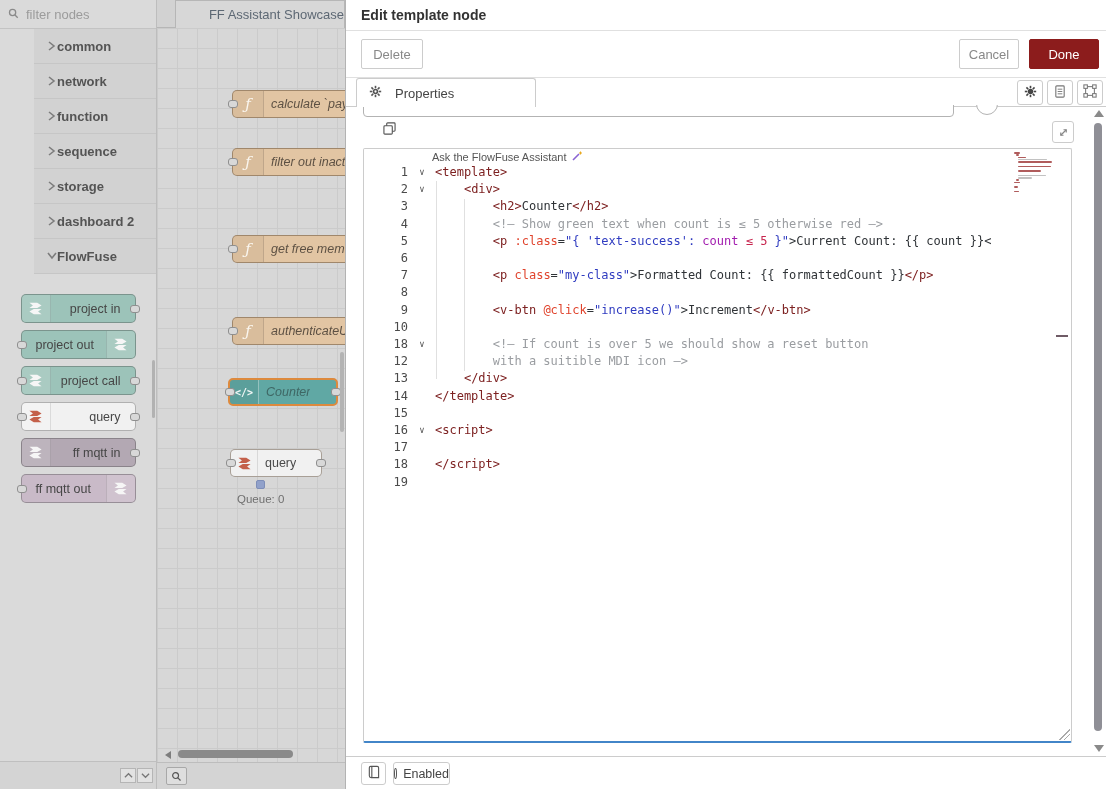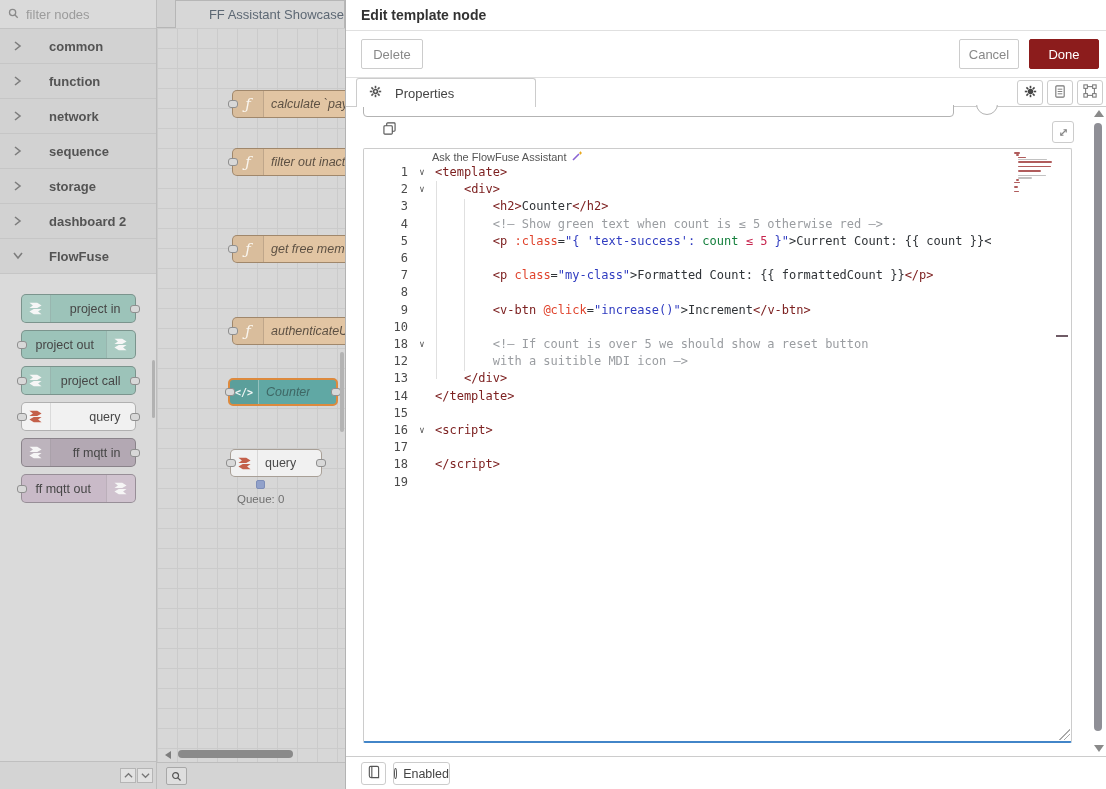--- a/index.html
+++ b/index.html
@@ -2,21 +2,21 @@
 <html><head>
 <meta charset="utf-8">
 <style>
   html,body{margin:0;padding:0;background:#e9e9e9;font-family:"Liberation Sans",sans-serif;}
   #stage{position:relative;width:1106px;height:789px;overflow:hidden;background:#fff;}
   
   #palette{position:absolute;left:0;top:0;width:157px;height:789px;background:#dadada;border-right:1px solid #bdbdbd;box-sizing:border-box;}
   #palette-search{height:29px;background:#dadada;border-bottom:1px solid #c3c3c3;display:flex;align-items:center;padding:0 8px;box-sizing:border-box;gap:5px;}
   #palette-search input{border:none;background:transparent;outline:none;font-size:13px;color:#666;width:110px;font-family:"Liberation Sans",sans-serif;}
   #palette-search input::placeholder{color:#9b9b9b;}
-  .cat{height:35px;background:#d2d2d2;border-bottom:1px solid #c6c6c6;display:flex;align-items:center;gap:26px;padding-left:13px;box-sizing:border-box;cursor:pointer;}
+  .cat{height:35px;background:#d2d2d2;border-bottom:1px solid #c6c6c6;display:flex;align-items:center;gap:0;padding-left:13px;box-sizing:border-box;cursor:pointer;margin-left:34px;}
   .cat-label{font-size:13px;font-weight:bold;color:#545454;}
   .chev{display:inline-flex;width:10px;height:10px;}
   .chev svg{width:10px;height:10px;}
   .chev.down svg{transform:rotate(90deg);}
   #pal-nodes{position:relative;padding-top:20px;}
   .pnode{position:relative;margin:0 auto 7px auto;width:115px;height:29px;border:1px solid rgba(70,70,70,.38);border-radius:5px;box-sizing:border-box;cursor:grab;}
   .pnode .icon-block{position:absolute;top:0;bottom:0;width:28px;display:flex;align-items:center;justify-content:center;}
   .pnode .icon-block.l{left:0;border-right:1px solid rgba(0,0,0,.10);background:rgba(255,255,255,.14);border-radius:4px 0 0 4px;}
   .pnode .icon-block.r{right:0;border-left:1px solid rgba(0,0,0,.10);background:rgba(255,255,255,.14);border-radius:0 4px 4px 0;}
   .pnode .plabel{position:absolute;top:0;bottom:0;display:flex;align-items:center;font-size:12.5px;color:#464646;}
@@ -58,21 +58,21 @@
   #scrolled-circle{position:absolute;left:630px;top:-12px;width:22px;height:22px;border:1px solid #b3b3b3;border-radius:50%;background:#fff;box-sizing:border-box;}
   #template-row{position:absolute;left:17px;top:17px;display:flex;align-items:center;gap:20px;font-size:13px;color:#444;flex-direction:column;}
   #editor-expand{position:absolute;left:706px;top:16px;width:22px;height:22px;border:1px solid #ccc;border-radius:3px;display:flex;align-items:center;justify-content:center;box-sizing:border-box;cursor:pointer;}
   #editor{position:absolute;left:17px;top:43px;width:709px;height:595px;background:#fff;border:1px solid #ccc;border-bottom:2px solid #4285c8;border-radius:2px;box-sizing:border-box;overflow:hidden;}
   #assistant-hint{position:absolute;left:68px;top:1px;display:flex;align-items:center;gap:4px;font-size:11px;color:#555;cursor:pointer;}
   .cline{position:absolute;left:0;right:0;height:17.2px;font-family:"DejaVu Sans Mono",monospace;font-size:12px;line-height:17.2px;}
   .cline .gut{position:absolute;left:0;width:44px;text-align:right;color:#4a4a4a;}
   .cline .fold{position:absolute;left:50px;width:16px;color:#555;text-align:center;}
   .cline .code{position:absolute;left:71px;white-space:pre;}
   .tk-tag{color:#7d2121;} .tk-attr{color:#e0432c;} .tk-str{color:#2f3bc0;}
-  .tk-var{color:#15803d;text-align:center;} .tk-op{color:#c7254e;} .tk-com{color:#9a9da1;} .tk-pln{color:#2f3337;}
+  .tk-var{color:#a21caf;text-align:center;} .tk-op{color:#c7254e;} .tk-com{color:#9a9da1;} .tk-pln{color:#2f3337;}
   .iguide{position:absolute;width:1px;background:#e0e0e0;}
   #minimap{position:absolute;right:19px;top:3px;width:38px;}
   #minimap .mbar{height:1.6px;margin-bottom:0.7px;border-radius:1px;}
   #ruler-mark{position:absolute;right:3px;top:186px;width:12px;height:2px;background:#6f5b66;}
   #resize-handle{position:absolute;right:1px;bottom:1px;width:11px;height:11px;background:
     linear-gradient(135deg,transparent 50%,#aaa 50%,#aaa 55%,transparent 55%,transparent 70%,#aaa 70%,#aaa 75%,transparent 75%);cursor:nwse-resize;}
   #tray-scroll{position:absolute;left:747px;top:3px;width:10px;height:646px;}
   #ts-up{position:absolute;left:1px;top:2px;width:0;height:0;border-left:5px solid transparent;border-right:5px solid transparent;border-bottom:7px solid #8a8a8a;cursor:pointer;}
   #ts-thumb{position:absolute;left:1px;top:15px;width:8px;height:608px;background:#8f8f96;border-radius:4px;cursor:pointer;}
   #ts-down{position:absolute;left:1px;bottom:2px;width:0;height:0;border-left:5px solid transparent;border-right:5px solid transparent;border-top:7px solid #8a8a8a;cursor:pointer;}
@@ -104,29 +104,29 @@
             </svg>
           </span>
           <span class="cat-label">common</span>
         </div>
         <div class="cat">
           <span class="chev ">
             <svg viewBox="0 0 10 10">
               <polyline points="2,1 7,5 2,9" fill="none" stroke="#7d7d7d" stroke-width="1.6"></polyline>
             </svg>
           </span>
+          <span class="cat-label">network</span>
+        </div>
+        <div class="cat">
+          <span class="chev ">
+            <svg viewBox="0 0 10 10">
+              <polyline points="2,1 7,5 2,9" fill="none" stroke="#7d7d7d" stroke-width="1.6"></polyline>
+            </svg>
+          </span>
           <span class="cat-label">function</span>
-        </div>
-        <div class="cat">
-          <span class="chev ">
-            <svg viewBox="0 0 10 10">
-              <polyline points="2,1 7,5 2,9" fill="none" stroke="#7d7d7d" stroke-width="1.6"></polyline>
-            </svg>
-          </span>
-          <span class="cat-label">network</span>
         </div>
         <div class="cat">
           <span class="chev ">
             <svg viewBox="0 0 10 10">
               <polyline points="2,1 7,5 2,9" fill="none" stroke="#7d7d7d" stroke-width="1.6"></polyline>
             </svg>
           </span>
           <span class="cat-label">sequence</span>
         </div>
         <div class="cat">

